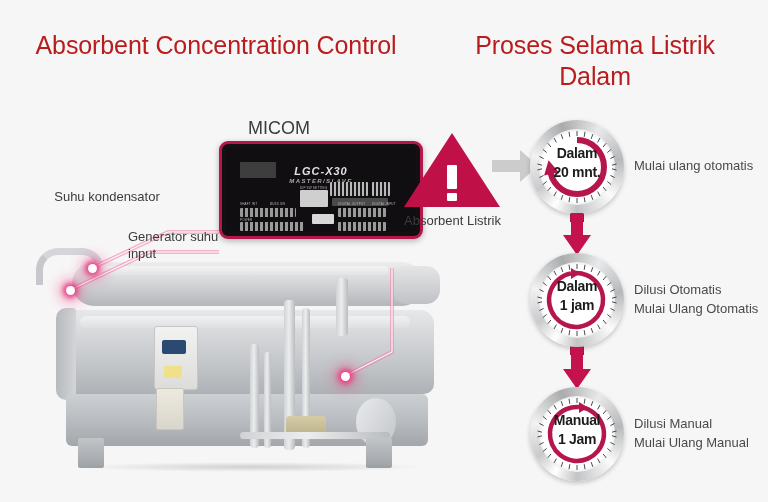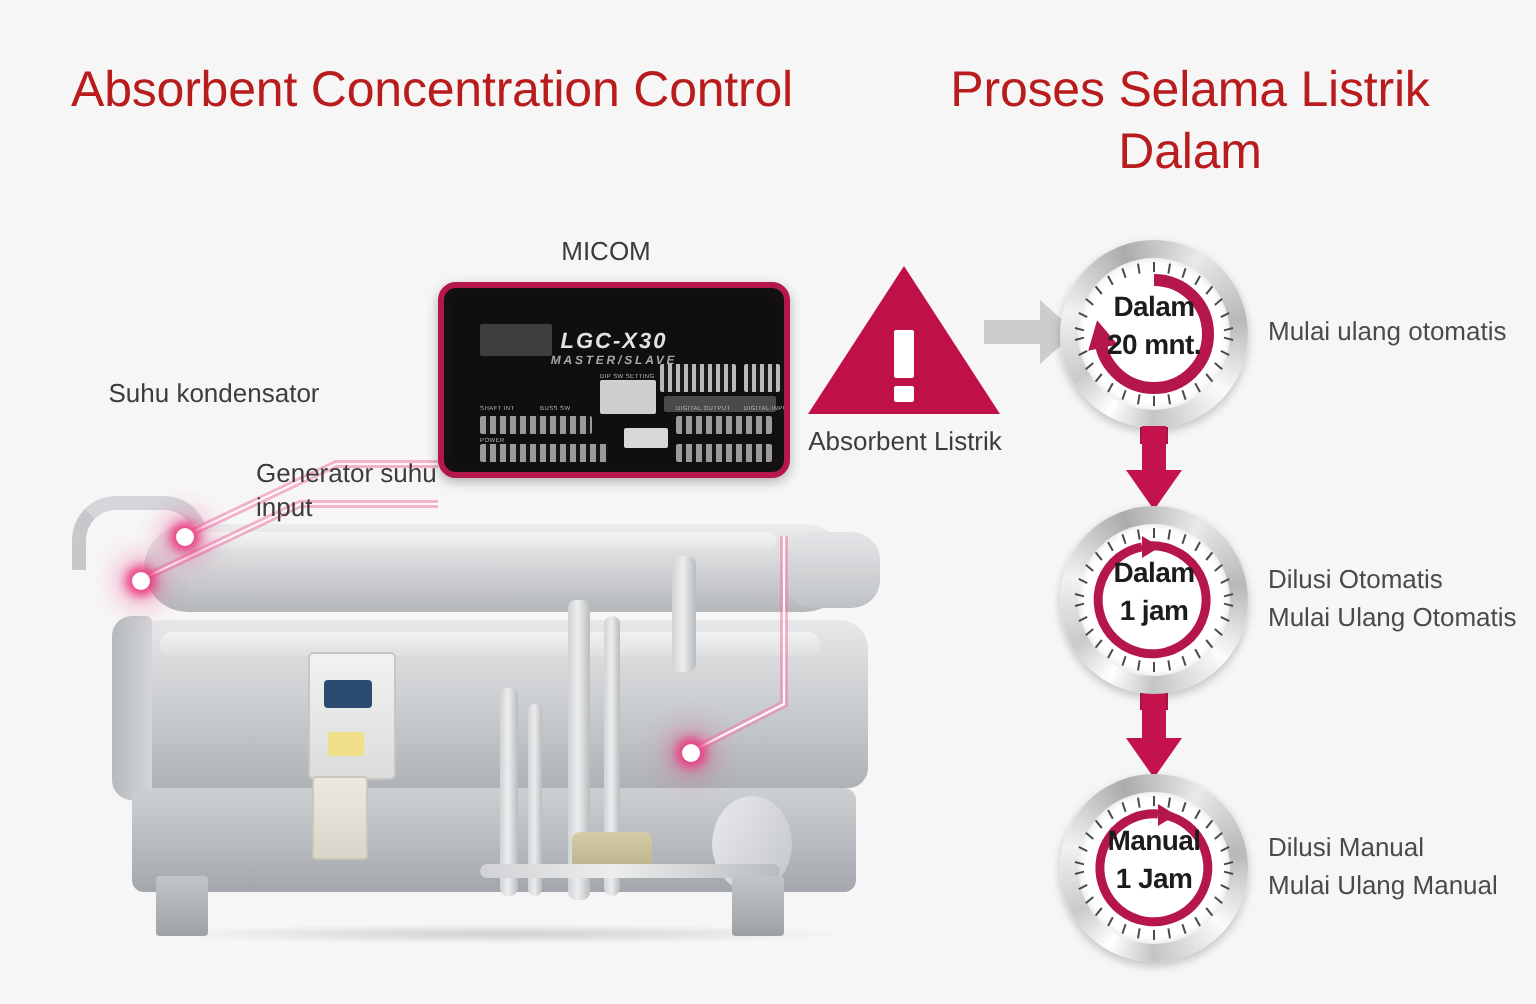--- a/index.html
+++ b/index.html
@@ -165,33 +165,34 @@
   }
   #label-suhu { left: 52px; top: 188px; width: 110px; text-align: center; }
   #label-generator { left: 128px; top: 228px; width: 120px; }
   #label-kontrol { left: 382px; top: 274px; width: 110px; }
 
   
   #micom-title {
     position: absolute;
     left: 248px; top: 118px;
     width: 110px;
-    text-align: center;
-    font-size: 13px;
+    text-align: left;
+    font-size: 18px;
     color: #3c3c3c;
   }
   .micom-panel {
     position: absolute;
     left: 219px; top: 141px;
     width: 170px; height: 92px;
     background: #121012;
     border: 3px solid #b5174a;
     border-radius: 9px;
     box-shadow: 0 2px 6px rgba(0,0,0,.28);
     overflow: hidden;
+    padding-left: 28px;
   }
   .micom-inner {
     position: absolute;
     left: 4px; top: 4px; right: 4px; bottom: 4px;
     background: #100e10;
     border-radius: 5px;
   }
   .micom-logo {
     position: absolute;
     left: 0; right: 0; top: 17px;

